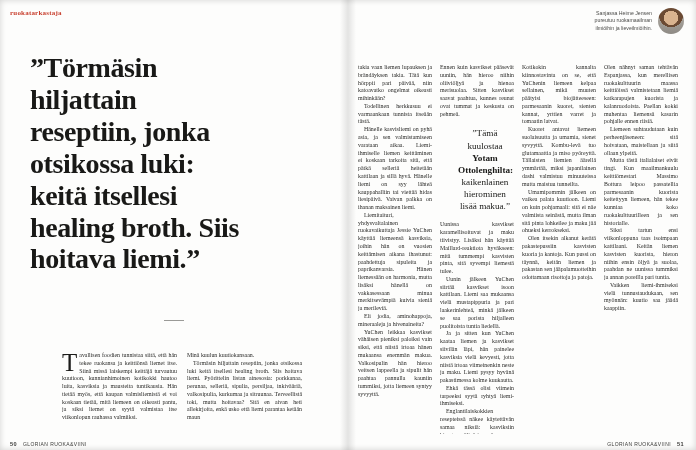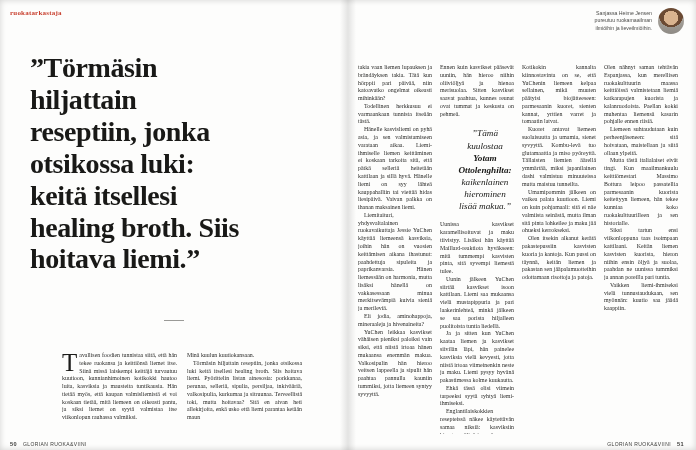--- a/index.html
+++ b/index.html
@@ -84,21 +84,20 @@
     position:absolute; top:64px; left:10px; right:18px; height:370px;
     display:flex; gap:8px; overflow:hidden;
   }
   .right-col { flex:1 1 0; overflow:hidden; }
 
   .pullquote {
     text-align:center;
     font-size:9.2px; line-height:1.32; color:#191917;
     margin:9px 2px 9px 18px;
     letter-spacing:0;
-    font-style:italic;
   }
   .pullquote .pq-name { font-weight:700; }
 
   
   .folio {
     position:absolute; bottom:3px;
     font-size:5px; letter-spacing:0.4px; color:#3a3a38;
     font-family:"Liberation Sans", sans-serif;
     display:flex; gap:6px; align-items:baseline;
   }

